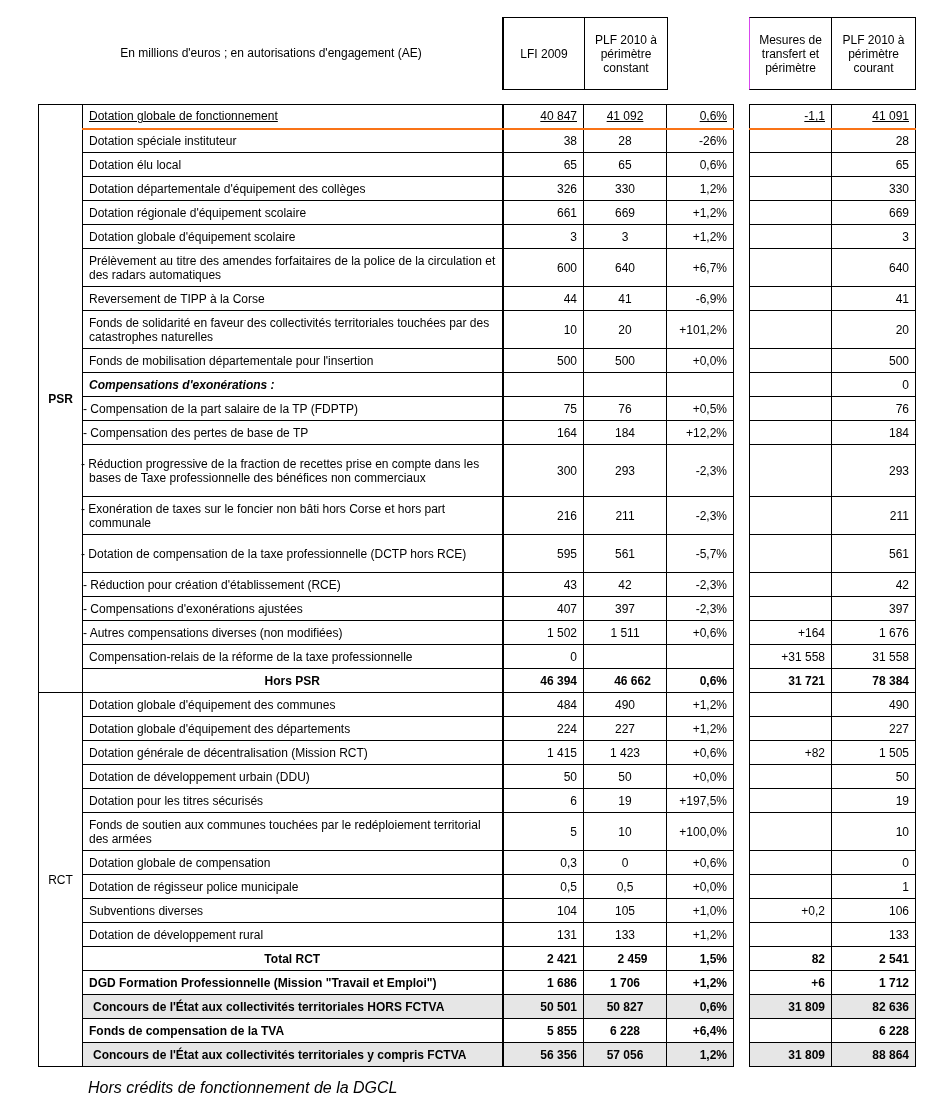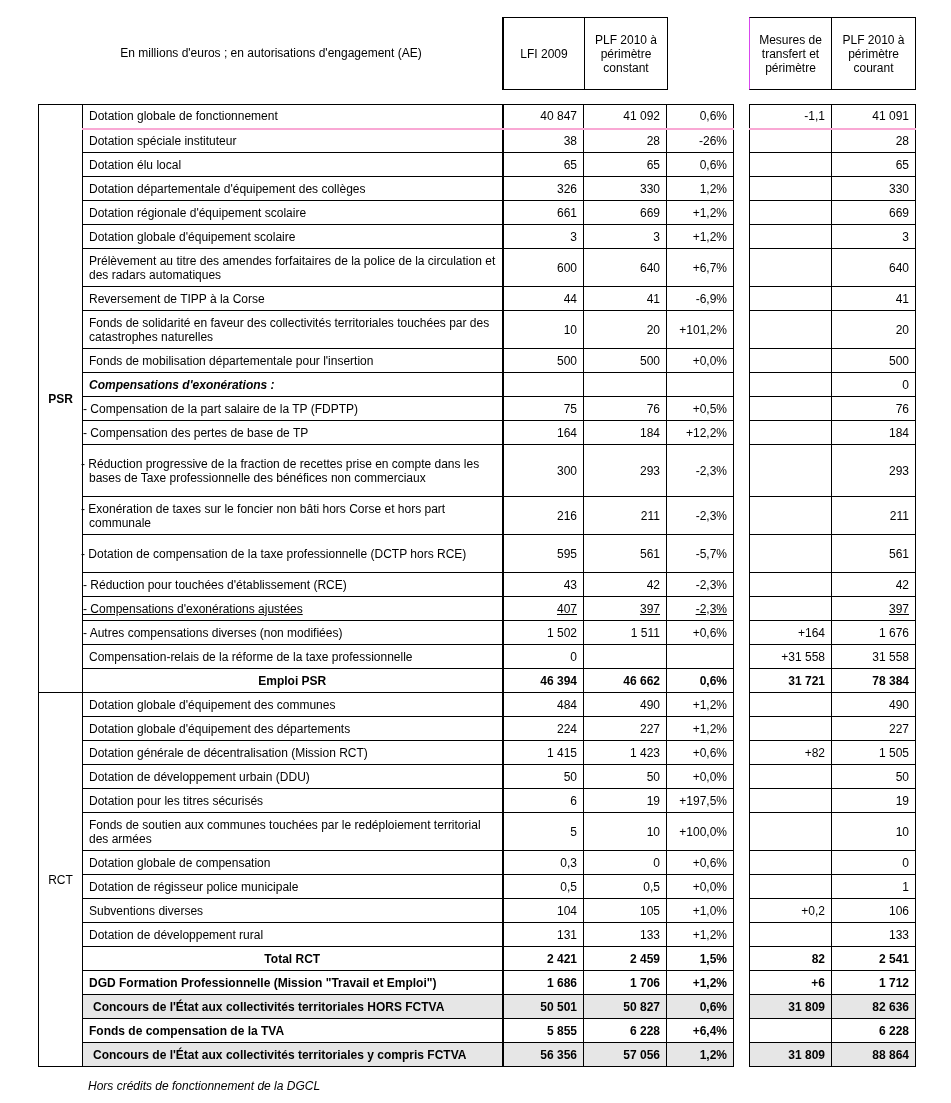--- a/index.html
+++ b/index.html
@@ -12,36 +12,36 @@
   .w-lfi { width:81px;text-align:right; } .w-plf { width:83px; } .w-evo { width:67px; }
   .w-mes { width:82px; } .w-cour { width:84px; }
 
   table.main { position:absolute; left:38px; top:104px; border-collapse:collapse; table-layout:fixed; }
   table.main td { border:1px solid #000; padding:0 6px; font-size:12px; line-height:14px; box-sizing:border-box; vertical-align:middle; }
   td.grp { width:44px; text-align:center; font-weight:bold; border-top:1px solid #000; border-bottom:1px solid #000; }
   td.grp.rct { font-weight:normal; }
   td.desc { width:420px; text-align:left; }
   td.num { text-align:right; }
   td.c-lfi { width:81px; border-left:2px solid #000 !important; }
-  td.c-plf { width:83px; }
+  td.c-plf { width:83px;text-align:center; }
   td.c-evo { width:67px; }
   td.gap { width:16px; border-top:none !important; border-bottom:none !important; padding:0; }
   td.c-mes { width:82px; }
   td.c-cour { width:84px; }
   td.indent { padding-left:24px; text-indent:-6px; }
   td.indent2 { padding-left:30px; text-indent:-8px; }
   td.italic { font-style:italic; font-weight:bold; }
   tr.total td.desc { text-align:center; font-weight:bold; }
   tr.total td.num { font-weight:bold;padding-left:21px; }
   tr.bold td.desc, tr.bold td.num { font-weight:bold; }
   tr.shaded td.desc, tr.shaded td.c-lfi, tr.shaded td.c-plf, tr.shaded td.c-evo, tr.shaded td.c-mes, tr.shaded td.c-cour { background:#e6e6e6; }
   tr.shaded td.desc { font-weight:bold; padding-left:10px; }
   tr.shaded td.num { font-weight:bold; }
-  tr.first td.desc, tr.first td.num { border-bottom:2px solid #f9a8d4; }
-  .footnote { position:absolute; left:88px; top:1079px; font-style:italic; font-size:12px; }
+  tr.first td.desc, tr.first td.num { border-bottom:2px solid #f97316;text-decoration:underline; }
+  .footnote { position:absolute; left:88px; top:1079px; font-style:italic; font-size:16px; }
 </style>
 </head>
 <body>
 
 <div class="hdr-caption">En millions d'euros ; en autorisations d'engagement (AE)</div>
 <div class="hdr-box left">
   <div class="hcell w-lfi">LFI 2009</div>
   <div class="hcell w-plf">PLF 2010 à
 périmètre
 constant</div>
@@ -196,29 +196,29 @@
       <tr style="height: 38px;">
         <td class="desc indent2">- Dotation de compensation de la taxe professionnelle (DCTP hors RCE)</td>
         <td class="num c-lfi">595</td>
         <td class="num c-plf">561</td>
         <td class="num c-evo">-5,7%</td>
         <td class="gap"></td>
         <td class="num c-mes"></td>
         <td class="num c-cour">561</td>
       </tr>
       <tr style="height: 24px;">
-        <td class="desc indent">- Réduction pour touchées d'établissement (RCE)</td>
+        <td class="desc indent">- Réduction pour création d'établissement (RCE)</td>
         <td class="num c-lfi">43</td>
         <td class="num c-plf">42</td>
         <td class="num c-evo">-2,3%</td>
         <td class="gap"></td>
         <td class="num c-mes"></td>
         <td class="num c-cour">42</td>
       </tr>
-      <tr style="height: 24px; text-decoration: underline;">
+      <tr style="height: 24px;">
         <td class="desc indent">- Compensations d'exonérations ajustées</td>
         <td class="num c-lfi">407</td>
         <td class="num c-plf">397</td>
         <td class="num c-evo">-2,3%</td>
         <td class="gap"></td>
         <td class="num c-mes"></td>
         <td class="num c-cour">397</td>
       </tr>
       <tr style="height: 24px;">
         <td class="desc indent">- Autres compensations diverses (non modifiées)</td>
@@ -232,21 +232,21 @@
       <tr style="height: 24px;">
         <td class="desc">Compensation-relais de la réforme de la taxe professionnelle</td>
         <td class="num c-lfi">0</td>
         <td class="num c-plf"></td>
         <td class="num c-evo"></td>
         <td class="gap"></td>
         <td class="num c-mes">+31 558</td>
         <td class="num c-cour">31 558</td>
       </tr>
       <tr class="total" style="height: 24px;">
-        <td class="desc">Emploi PSR</td>
+        <td class="desc">Hors PSR</td>
         <td class="num c-lfi">46 394</td>
         <td class="num c-plf">46 662</td>
         <td class="num c-evo">0,6%</td>
         <td class="gap"></td>
         <td class="num c-mes">31 721</td>
         <td class="num c-cour">78 384</td>
       </tr>
       <tr style="height: 24px;">
         <td class="grp rct" rowspan="15">RCT</td>
         <td class="desc">Dotation globale d'équipement des communes</td>

